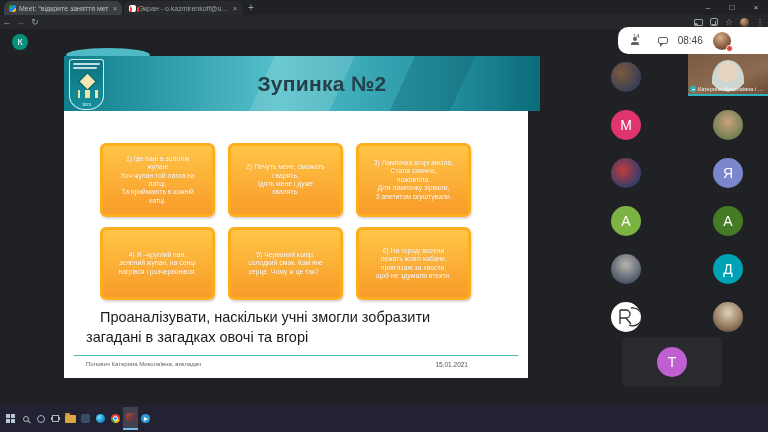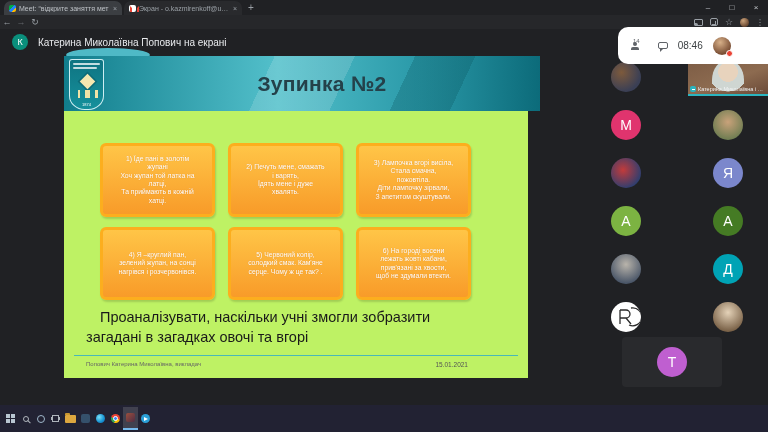--- a/index.html
+++ b/index.html
@@ -31,33 +31,33 @@
   .trans{width:8px;height:8px;border:1px solid #9aa0a6;border-radius:2px;position:relative;}
   .trans::after{content:"";position:absolute;left:1.5px;top:1.5px;width:3px;height:3px;border-bottom:1px solid #9aa0a6;border-right:1px solid #9aa0a6;}
   .staric{color:#9aa0a6;font-size:9px;}
   .mini-avatar{width:9px;height:9px;border-radius:50%;background:radial-gradient(circle at 35% 30%,#caa27a,#6b4a33 70%);}
   .kebab{color:#9aa0a6;font-size:8px;letter-spacing:0;}
 
   
   .meetbar{position:absolute;left:0;top:29px;width:768px;height:26px;background:#202124;display:flex;align-items:center;}
   .pres-av{width:16px;height:16px;border-radius:50%;background:#0a8f7c;color:#fff;font-size:9px;display:flex;align-items:center;justify-content:center;margin:0 10px 0 12px;}
   .pres-name{color:#e8eaed;font-size:10px;}
-  .whitebar{position:absolute;right:0;top:27px;width:150px;height:37px;background:#fff;border-radius:10px 0 0 10px;display:flex;align-items:center;gap:10px;padding:0 6px 0 12px;z-index:5;text-align:right;}
+  .whitebar{position:absolute;right:0;top:27px;width:150px;height:27px;background:#fff;border-radius:10px 0 0 10px;display:flex;align-items:center;gap:10px;padding:0 6px 0 12px;z-index:5;text-align:right;}
   .ppl{position:relative;width:11px;height:8px;}
   .ppl::before{content:"";position:absolute;left:2.5px;top:0;width:4px;height:4px;border-radius:50%;background:#5f6368;}
   .ppl::after{content:"";position:absolute;left:0.5px;bottom:0;width:8px;height:3px;border-radius:2px 2px 0 0;background:#5f6368;}
   .cnt{font-size:6px;color:#5f6368;vertical-align:top;position:relative;top:-4px;left:-8px;}
   .chat{width:10px;height:7px;border:1.2px solid #5f6368;border-radius:2px;position:relative;}
   .chat::after{content:"";position:absolute;left:1px;bottom:-4px;border-top:3px solid #5f6368;border-right:3px solid transparent;}
   .clock{font-size:10px;color:#3c4043;}
   .bar-avatar{position:relative;width:18px;height:18px;border-radius:50%;background:radial-gradient(circle at 40% 30%,#d7b089,#7a4f35 70%);}
   .badge{position:absolute;right:-2px;bottom:-2px;width:7px;height:7px;border-radius:50%;background:#ea4335;border:1.5px solid #fff;}
 
   
-  .slide{position:absolute;left:64px;top:56px;width:464px;height:322px;background:#bef264;}
+  .slide{position:absolute;left:64px;top:56px;width:464px;height:322px;background:#ffffff;}
   .swoosh{position:absolute;left:66px;top:48px;width:84px;height:14px;border-radius:50%;background:#4fb9c6;}
   .sl-header{position:absolute;left:0;top:0;width:476px;height:55px;
     background:
       linear-gradient(115deg,transparent 42%,rgba(255,255,255,.14) 42% 58%,transparent 58%),
       linear-gradient(295deg,transparent 18%,rgba(9,84,94,.28) 18% 30%,transparent 30%),
       linear-gradient(90deg,#117d8c,#53c0cb 45%,#2a99a8 75%,#0c6b7a);}
   .sl-title{position:absolute;left:40px;top:0;width:436px;height:55px;display:flex;align-items:center;justify-content:center;font-size:21px;font-weight:bold;letter-spacing:.3px;}
   .sl-title .t1{color:#24414a;}
   .sl-title .t2{color:#c23b2e;}
   .crest{position:absolute;left:5px;top:3px;width:35px;height:51px;background:linear-gradient(180deg,#0f7482,#15909c);border:1px solid #cdeef2;border-radius:3px 3px 45% 45%/3px 3px 28% 28%;overflow:hidden;}
@@ -152,21 +152,20 @@
   <div class="tb-right">
     <span class="cast"></span>
     <span class="trans"></span>
     <span class="staric">☆</span>
     <span class="mini-avatar"></span>
     <span class="kebab">⋮</span>
   </div>
 
   <div class="meetbar">
     <div class="pres-av">К</div>
-    <div class="pres-name">Катерина Миколаївна Попович на екрані</div>
   </div>
 
   <div class="whitebar">
     <span style="display:flex;align-items:flex-start;">
       <span class="ppl"></span>
       <span class="cnt">14</span>
     </span>
     <span class="chat"></span>
     <span class="clock">08:46</span>
     <span class="bar-avatar">

